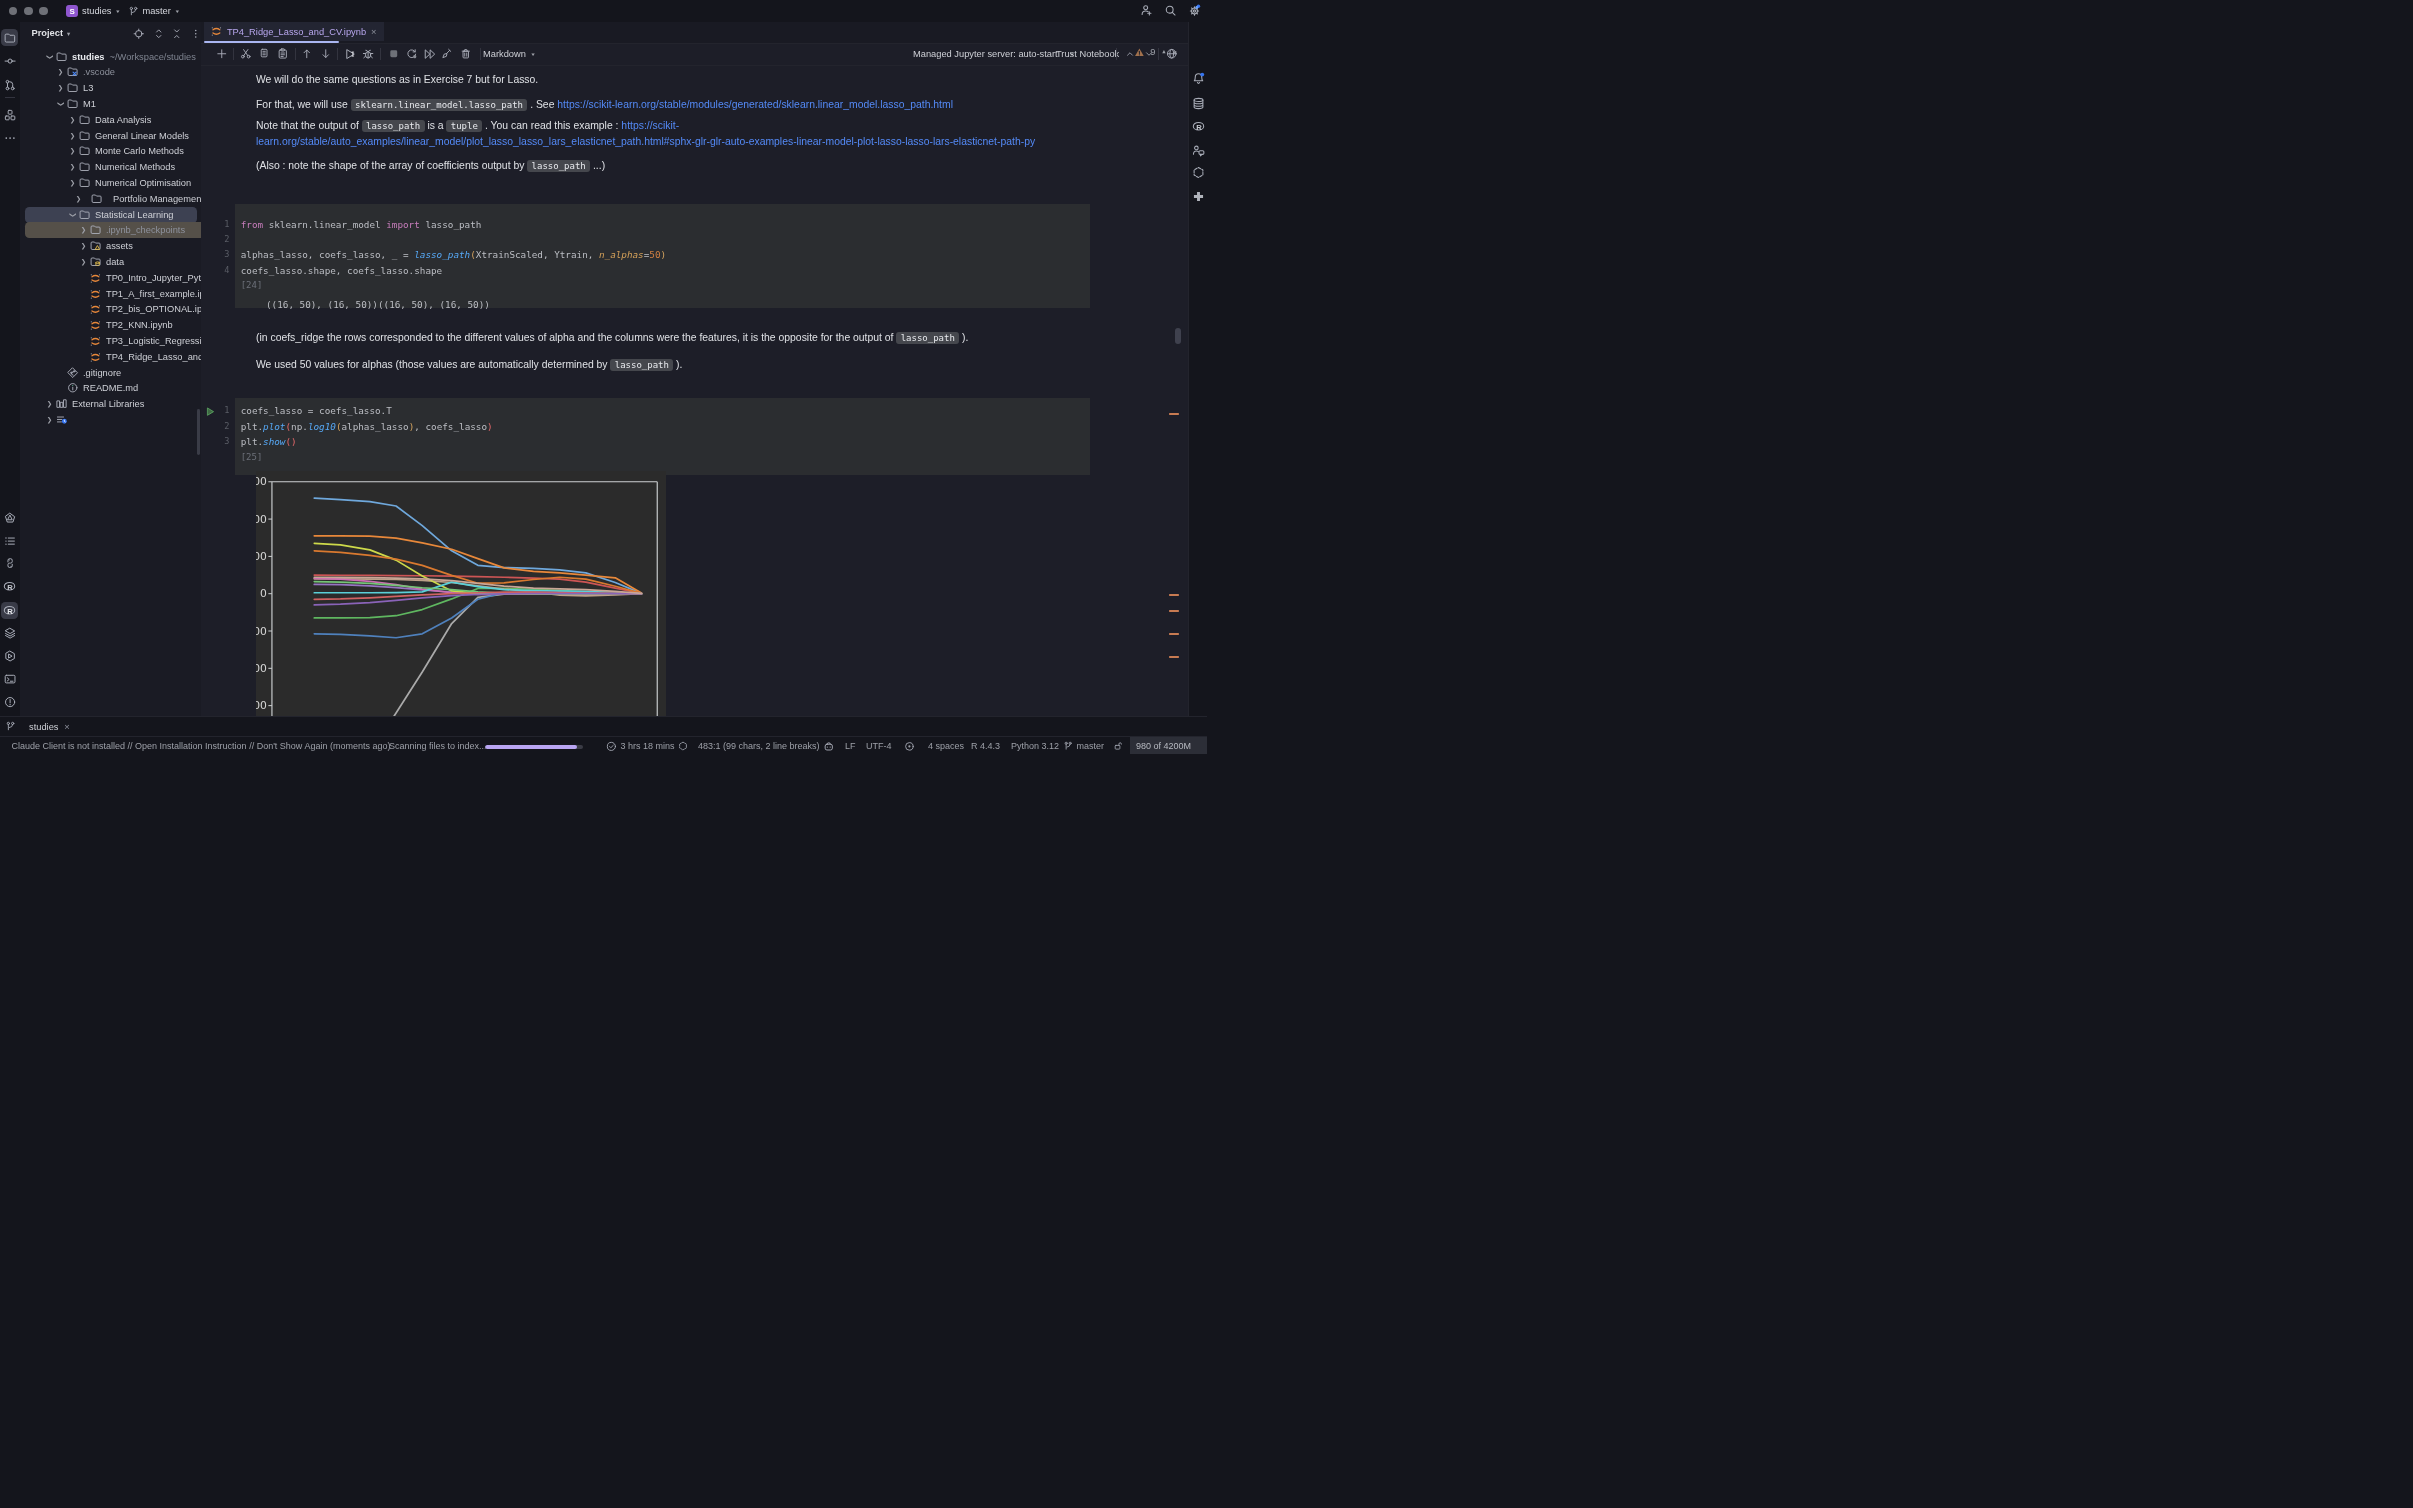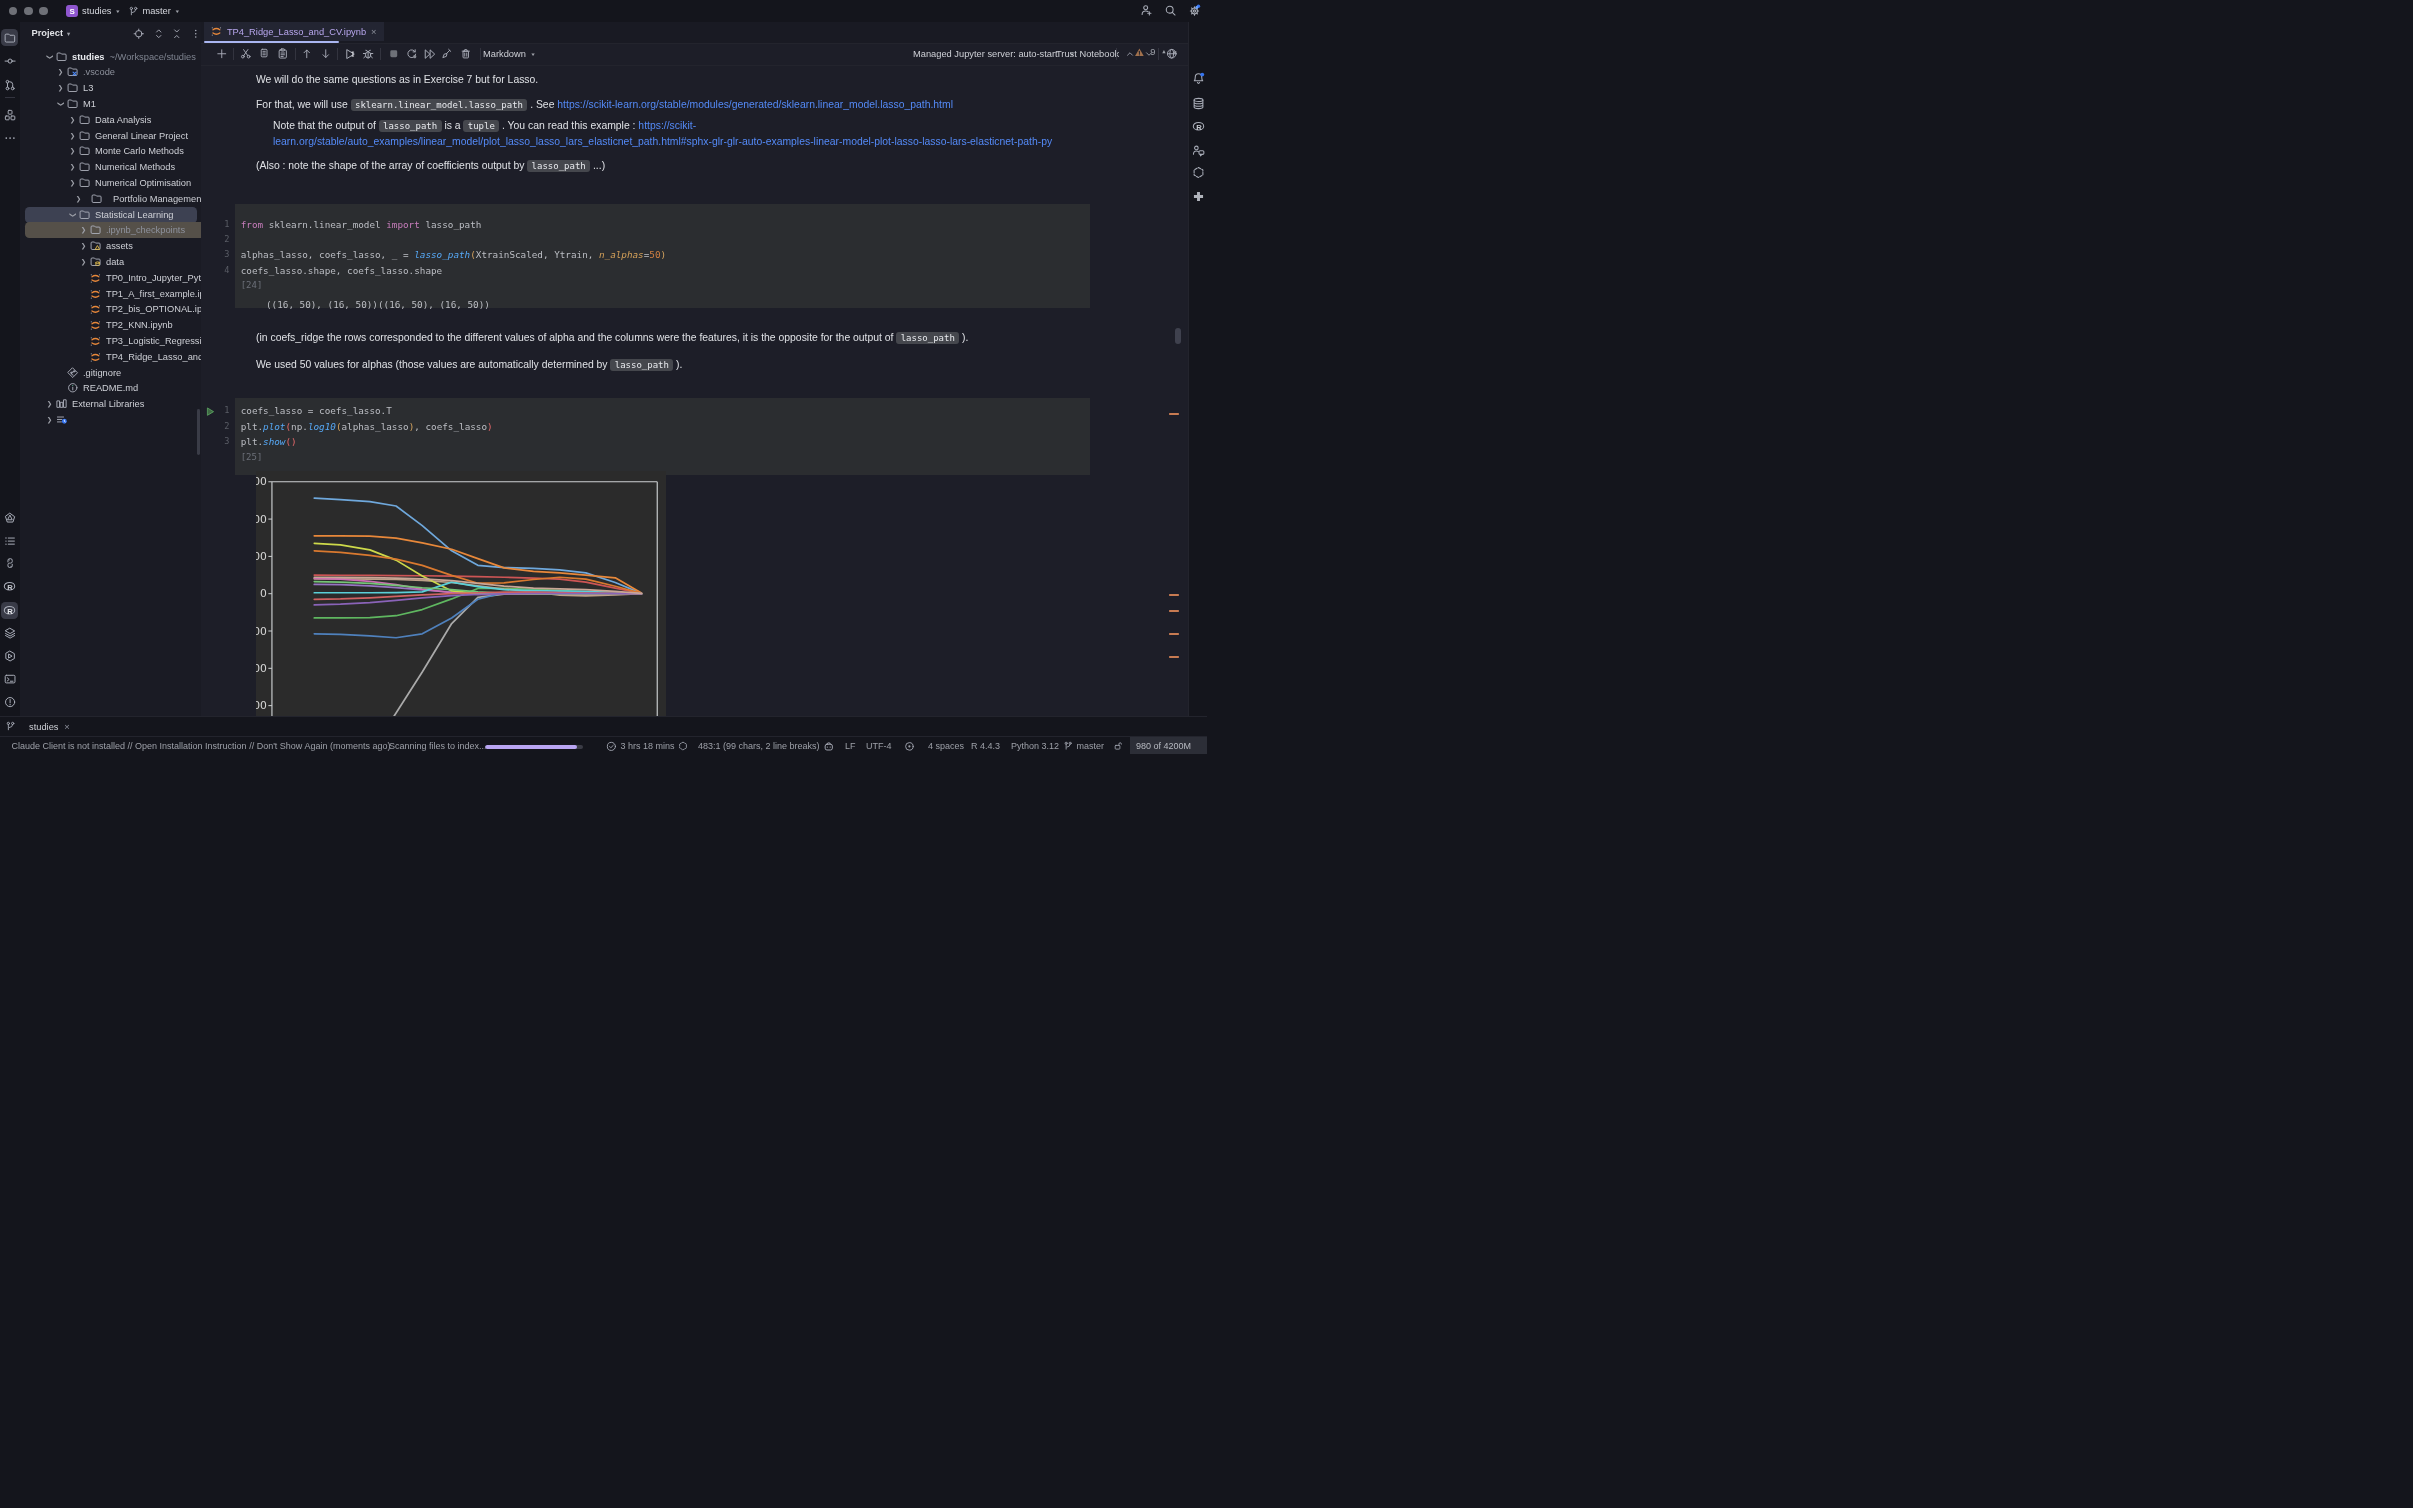--- a/index.html
+++ b/index.html
@@ -299,21 +299,21 @@
         <span class="lbl" style="position: relative; z-index: 1;">Data Analysis</span>
       </div>
       <div class="tree-row" style="top: 106px;">
         <span style="flex: 0 0 auto; width: 49px;"></span>
         <span class="tchev" style="position: relative; z-index: 1;">❯</span>
         <span class="ic" style="position: relative; z-index: 1; width: 13px; flex: 0 0 auto; margin-left: 2.2px;">
           <svg width="11.5" height="11.5" viewBox="0 0 16 16">
             <path d="M1.5 5 V4.2 q0-1.4 1.4-1.4 h3.3 L7.7 4.3 h5 q1.3 0 1.3 1.3 v6.2 q0 1.4-1.4 1.4 H2.9 q-1.4 0-1.4-1.4 Z"></path>
           </svg>
         </span>
-        <span class="lbl" style="position: relative; z-index: 1;">General Linear Project</span>
+        <span class="lbl" style="position: relative; z-index: 1;">General Linear Models</span>
       </div>
       <div class="tree-row" style="top: 121px;">
         <span style="flex: 0 0 auto; width: 49px;"></span>
         <span class="tchev" style="position: relative; z-index: 1;">❯</span>
         <span class="ic" style="position: relative; z-index: 1; width: 13px; flex: 0 0 auto; margin-left: 2.2px;">
           <svg width="11.5" height="11.5" viewBox="0 0 16 16">
             <path d="M1.5 5 V4.2 q0-1.4 1.4-1.4 h3.3 L7.7 4.3 h5 q1.3 0 1.3 1.3 v6.2 q0 1.4-1.4 1.4 H2.9 q-1.4 0-1.4-1.4 Z"></path>
           </svg>
         </span>
         <span class="lbl" style="position: relative; z-index: 1;">Monte Carlo Methods</span>
@@ -671,21 +671,21 @@
         </svg>
     </span>
     <span>9</span>
     <span class="chev" style="transform:rotate(180deg)">▼</span>
     <span class="chev">▼</span>
   </div>
 
   <div id="nb-content">
       <div class="md abs" style="top: 50px;"><span>We will do the same questions as in Exercise 7 but for Lasso.</span></div>
       <div class="md abs" style="top: 75px;"><span>For that, we will use </span><code>sklearn.linear_model.lasso_path</code><span> . See </span><a href="#">https://scikit-learn.org/stable/modules/generated/sklearn.linear_model.lasso_path.html</a></div>
-      <div class="md abs" style="top: 96px; margin-left: 17px;"><span>Note that the output of </span><code>lasso_path</code><span> is a </span><code>tuple</code><span> . You can read this example : </span><a href="#">https://scikit-learn.org/stable/auto_examples/linear_model/plot_lasso_lasso_lars_elasticnet_path.html#sphx-glr-glr-auto-examples-linear-model-plot-lasso-lasso-lars-elasticnet-path-py</a></div>
+      <div class="md abs" style="top: 96px;"><span>Note that the output of </span><code>lasso_path</code><span> is a </span><code>tuple</code><span> . You can read this example : </span><a href="#">https://scikit-learn.org/stable/auto_examples/linear_model/plot_lasso_lasso_lars_elasticnet_path.html#sphx-glr-glr-auto-examples-linear-model-plot-lasso-lasso-lars-elasticnet-path-py</a></div>
       <div class="md abs" style="top: 136px;"><span>(Also : note the shape of the array of coefficients output by </span><code>lasso_path</code><span> ...)</span></div>
       <div class="md abs" style="top: 308px;"><span>(in coefs_ridge the rows corresponded to the different values of alpha and the columns were the features, it is the opposite for the output of </span><code>lasso_path</code><span> ).</span></div>
       <div class="md abs" style="top: 335px;"><span>We used 50 values for alphas (those values are automatically determined by </span><code>lasso_path</code><span> ).</span></div>
       <div class="cell abs" style="top: 182px; height: 91px; padding-top: 12.6px;">
         <div class="code-line"><span class="ln">1</span><span class="tk-kw">from</span><span class="tk-pl"> sklearn.linear_model </span><span class="tk-kw">import</span><span class="tk-pl"> lasso_path</span></div>
         <div class="code-line"><span class="ln">2</span></div>
         <div class="code-line"><span class="ln">3</span><span class="tk-pl">alphas_lasso, coefs_lasso, _ = </span><span class="tk-fn">lasso_path</span><span class="tk-po">(</span><span class="tk-pl">XtrainScaled, Ytrain, </span><span class="tk-arg">n_alphas</span><span class="tk-pl">=</span><span class="tk-num">50</span><span class="tk-po">)</span></div>
         <div class="code-line"><span class="ln">4</span><span class="tk-pl">coefs_lasso.shape, coefs_lasso.shape</span></div>
         <div class="exec">[24]</div>
       </div>

